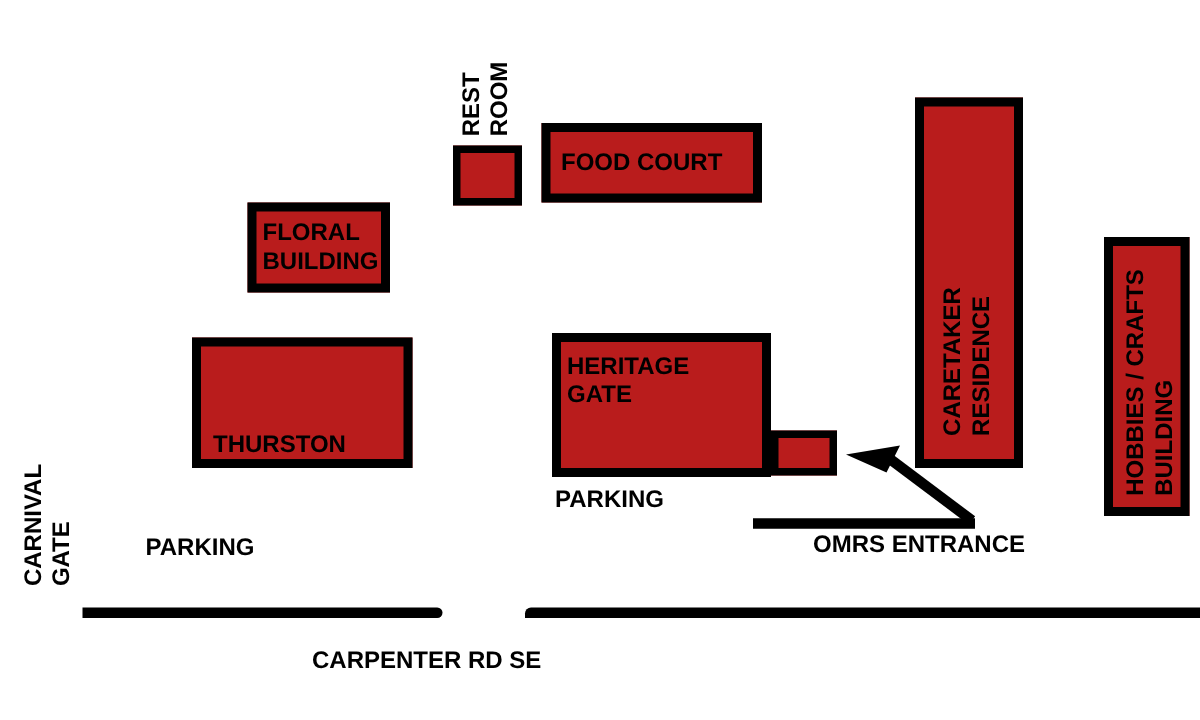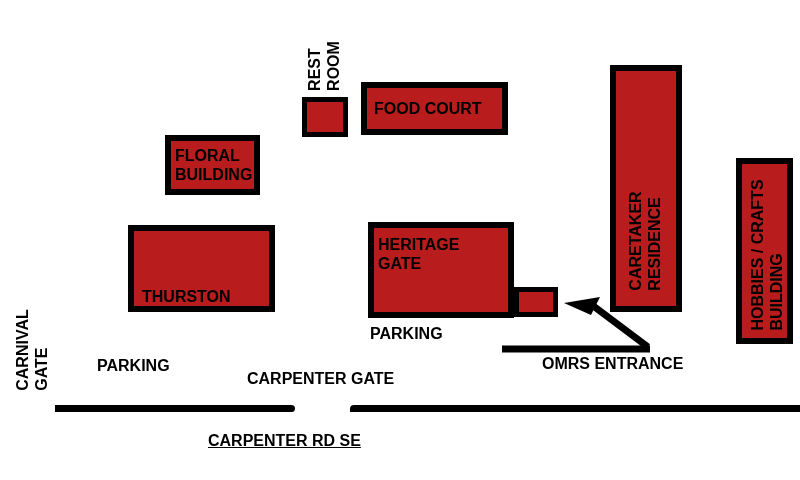--- a/index.html
+++ b/index.html
@@ -76,23 +76,22 @@
     <div>BUILDING</div>
   </div>
 
   <div class="vlabel txt" style="left:32px;top:350px;">
     <div>CARNIVAL</div>
     <div>GATE</div>
   </div>
 
   <div class="hlabel txt" style="left:97px;top:356px;">PARKING</div>
   <div class="hlabel txt" style="left:370px;top:324px;">PARKING</div>
-  <div class="hlabel txt" style="left:247px;top:369px;">CARPENTER GATE</div>
   <div class="hlabel txt" style="left:526px;top:354px;margin-left:16px;">OMRS ENTRANCE</div>
-  <div class="hlabel txt" style="left:208px;top:431px;text-decoration:underline;">CARPENTER RD SE</div>
+  <div class="hlabel txt" style="left:208px;top:431px;">CARPENTER RD SE</div>
 
   <div class="road endcap-right" style="left:55px;top:405px;width:240px;"></div>
   <div class="road endcap-left" style="left:350px;top:405px;width:450px;"></div>
 
   <svg class="arrow-layer" width="800" height="480" viewBox="0 0 800 480">
     <line x1="502" y1="349" x2="650" y2="349" stroke="#000" stroke-width="7"></line>
     <line x1="648" y1="347" x2="592" y2="305" stroke="#000" stroke-width="7"></line>
     <polygon points="564,303 600,297 591,315" fill="#000"></polygon>
   </svg>
 

